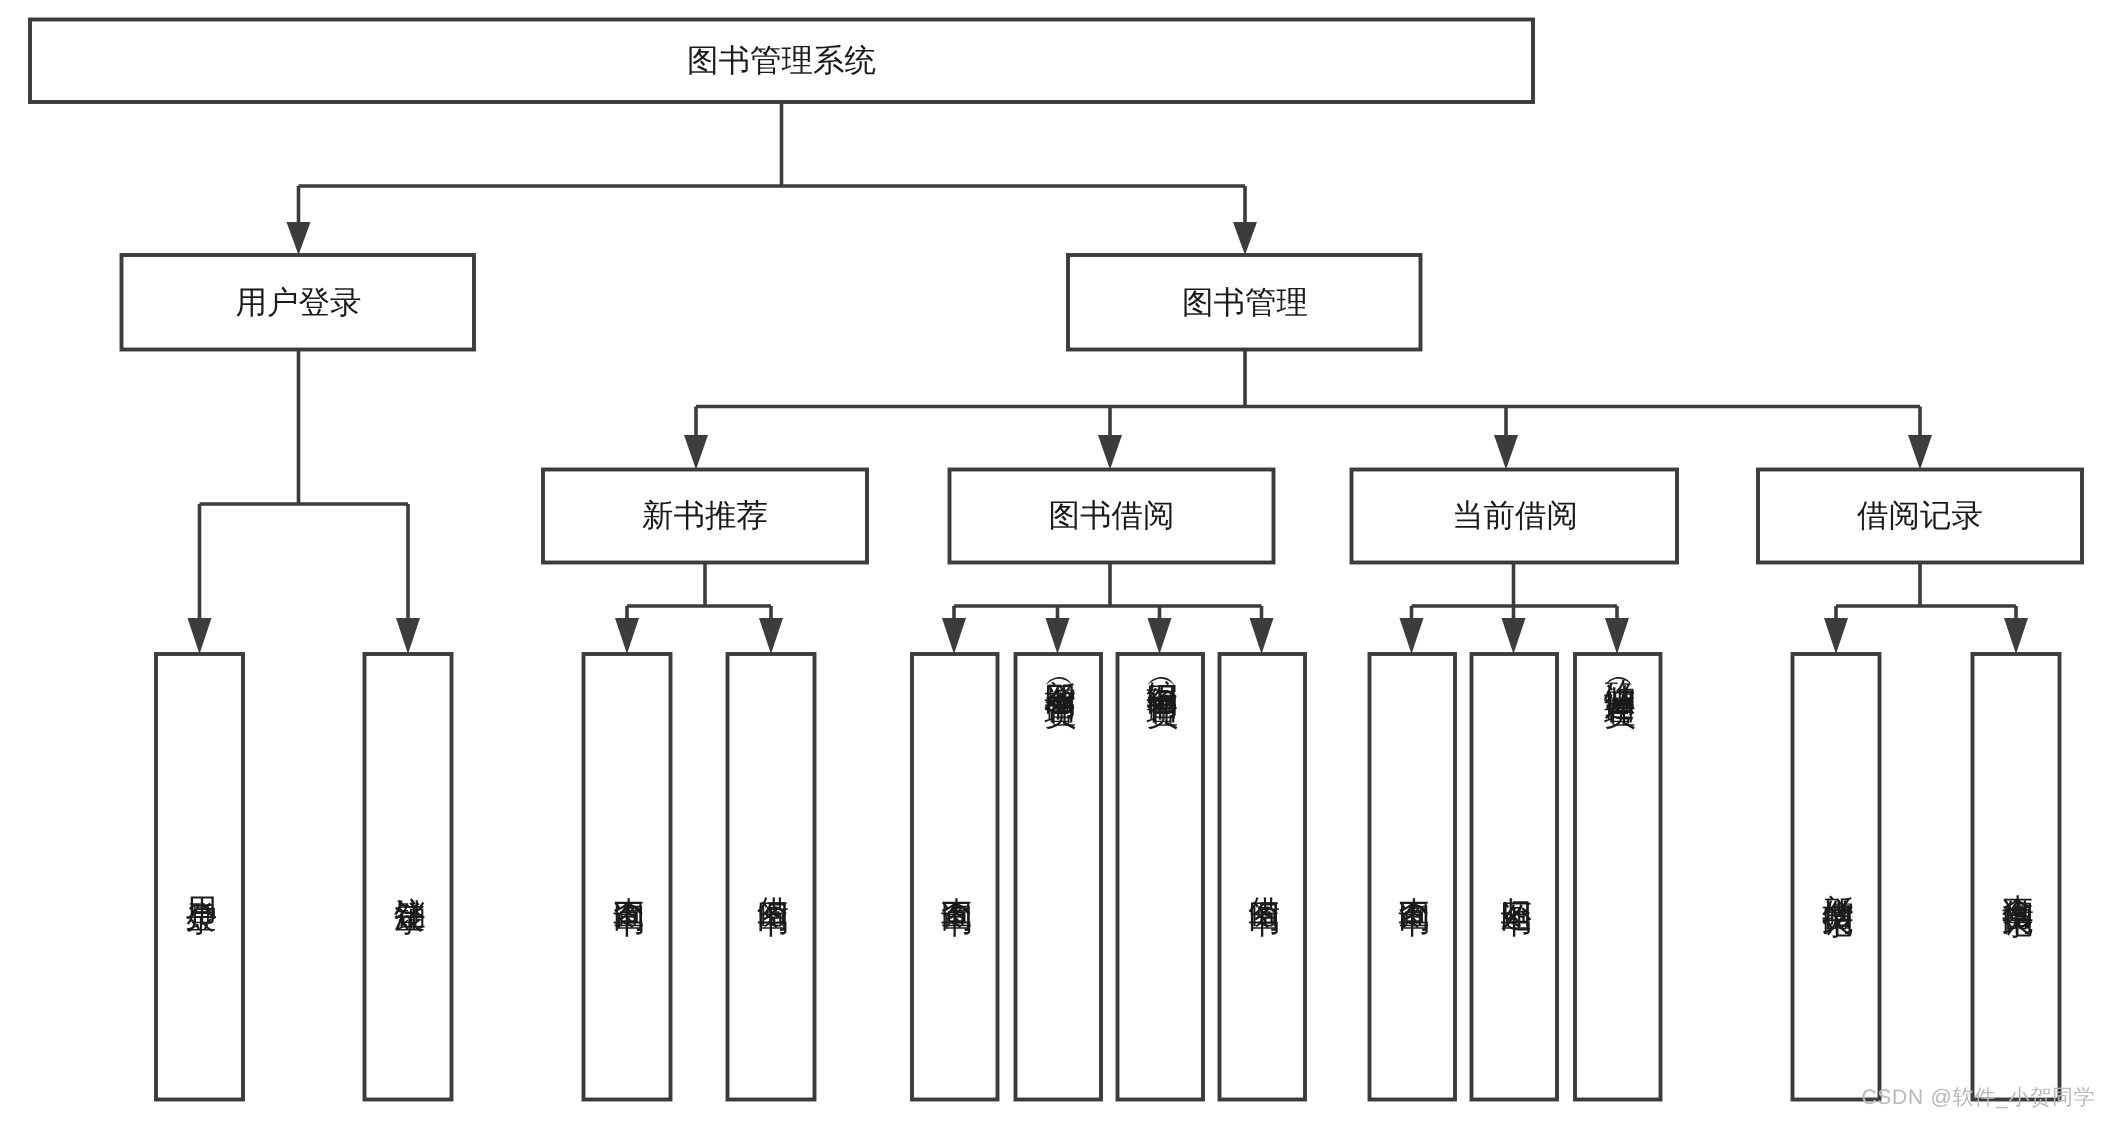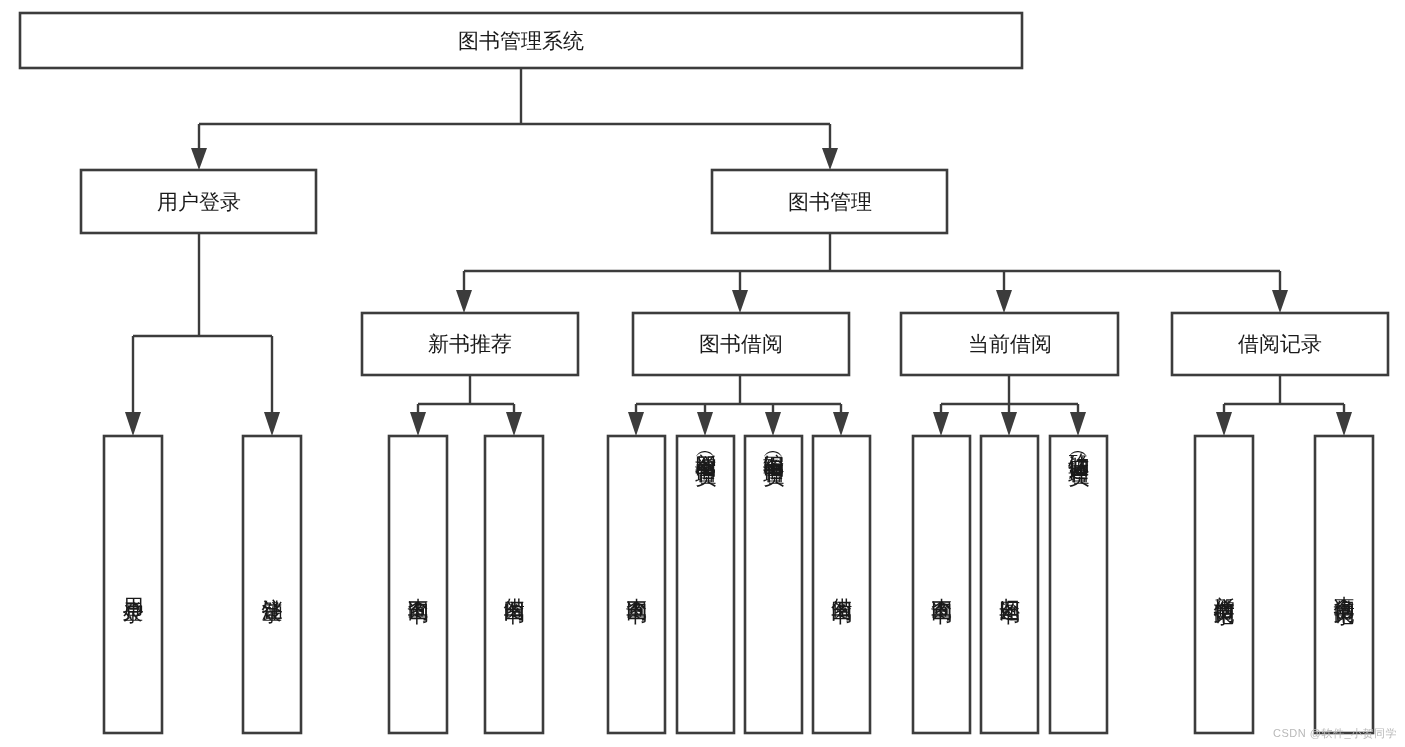--- a/index.html
+++ b/index.html
@@ -62,21 +62,21 @@
     line-height: 1.08;
     letter-spacing: 2px;
     color: #1a1a1a;
     white-space: nowrap;
   }
   .watermark {
     position: absolute;
     right: 8px;
     bottom: 6px;
     font-family: "Liberation Sans", "DejaVu Sans", sans-serif;
-    font-size: 11px;
+    font-size: 14px;
     color: #b9b9b9;
     letter-spacing: 0.5px;
     white-space: nowrap;
   }
 </style>
 </head>
 <body>
 
 <div id="diagram-root">
 

